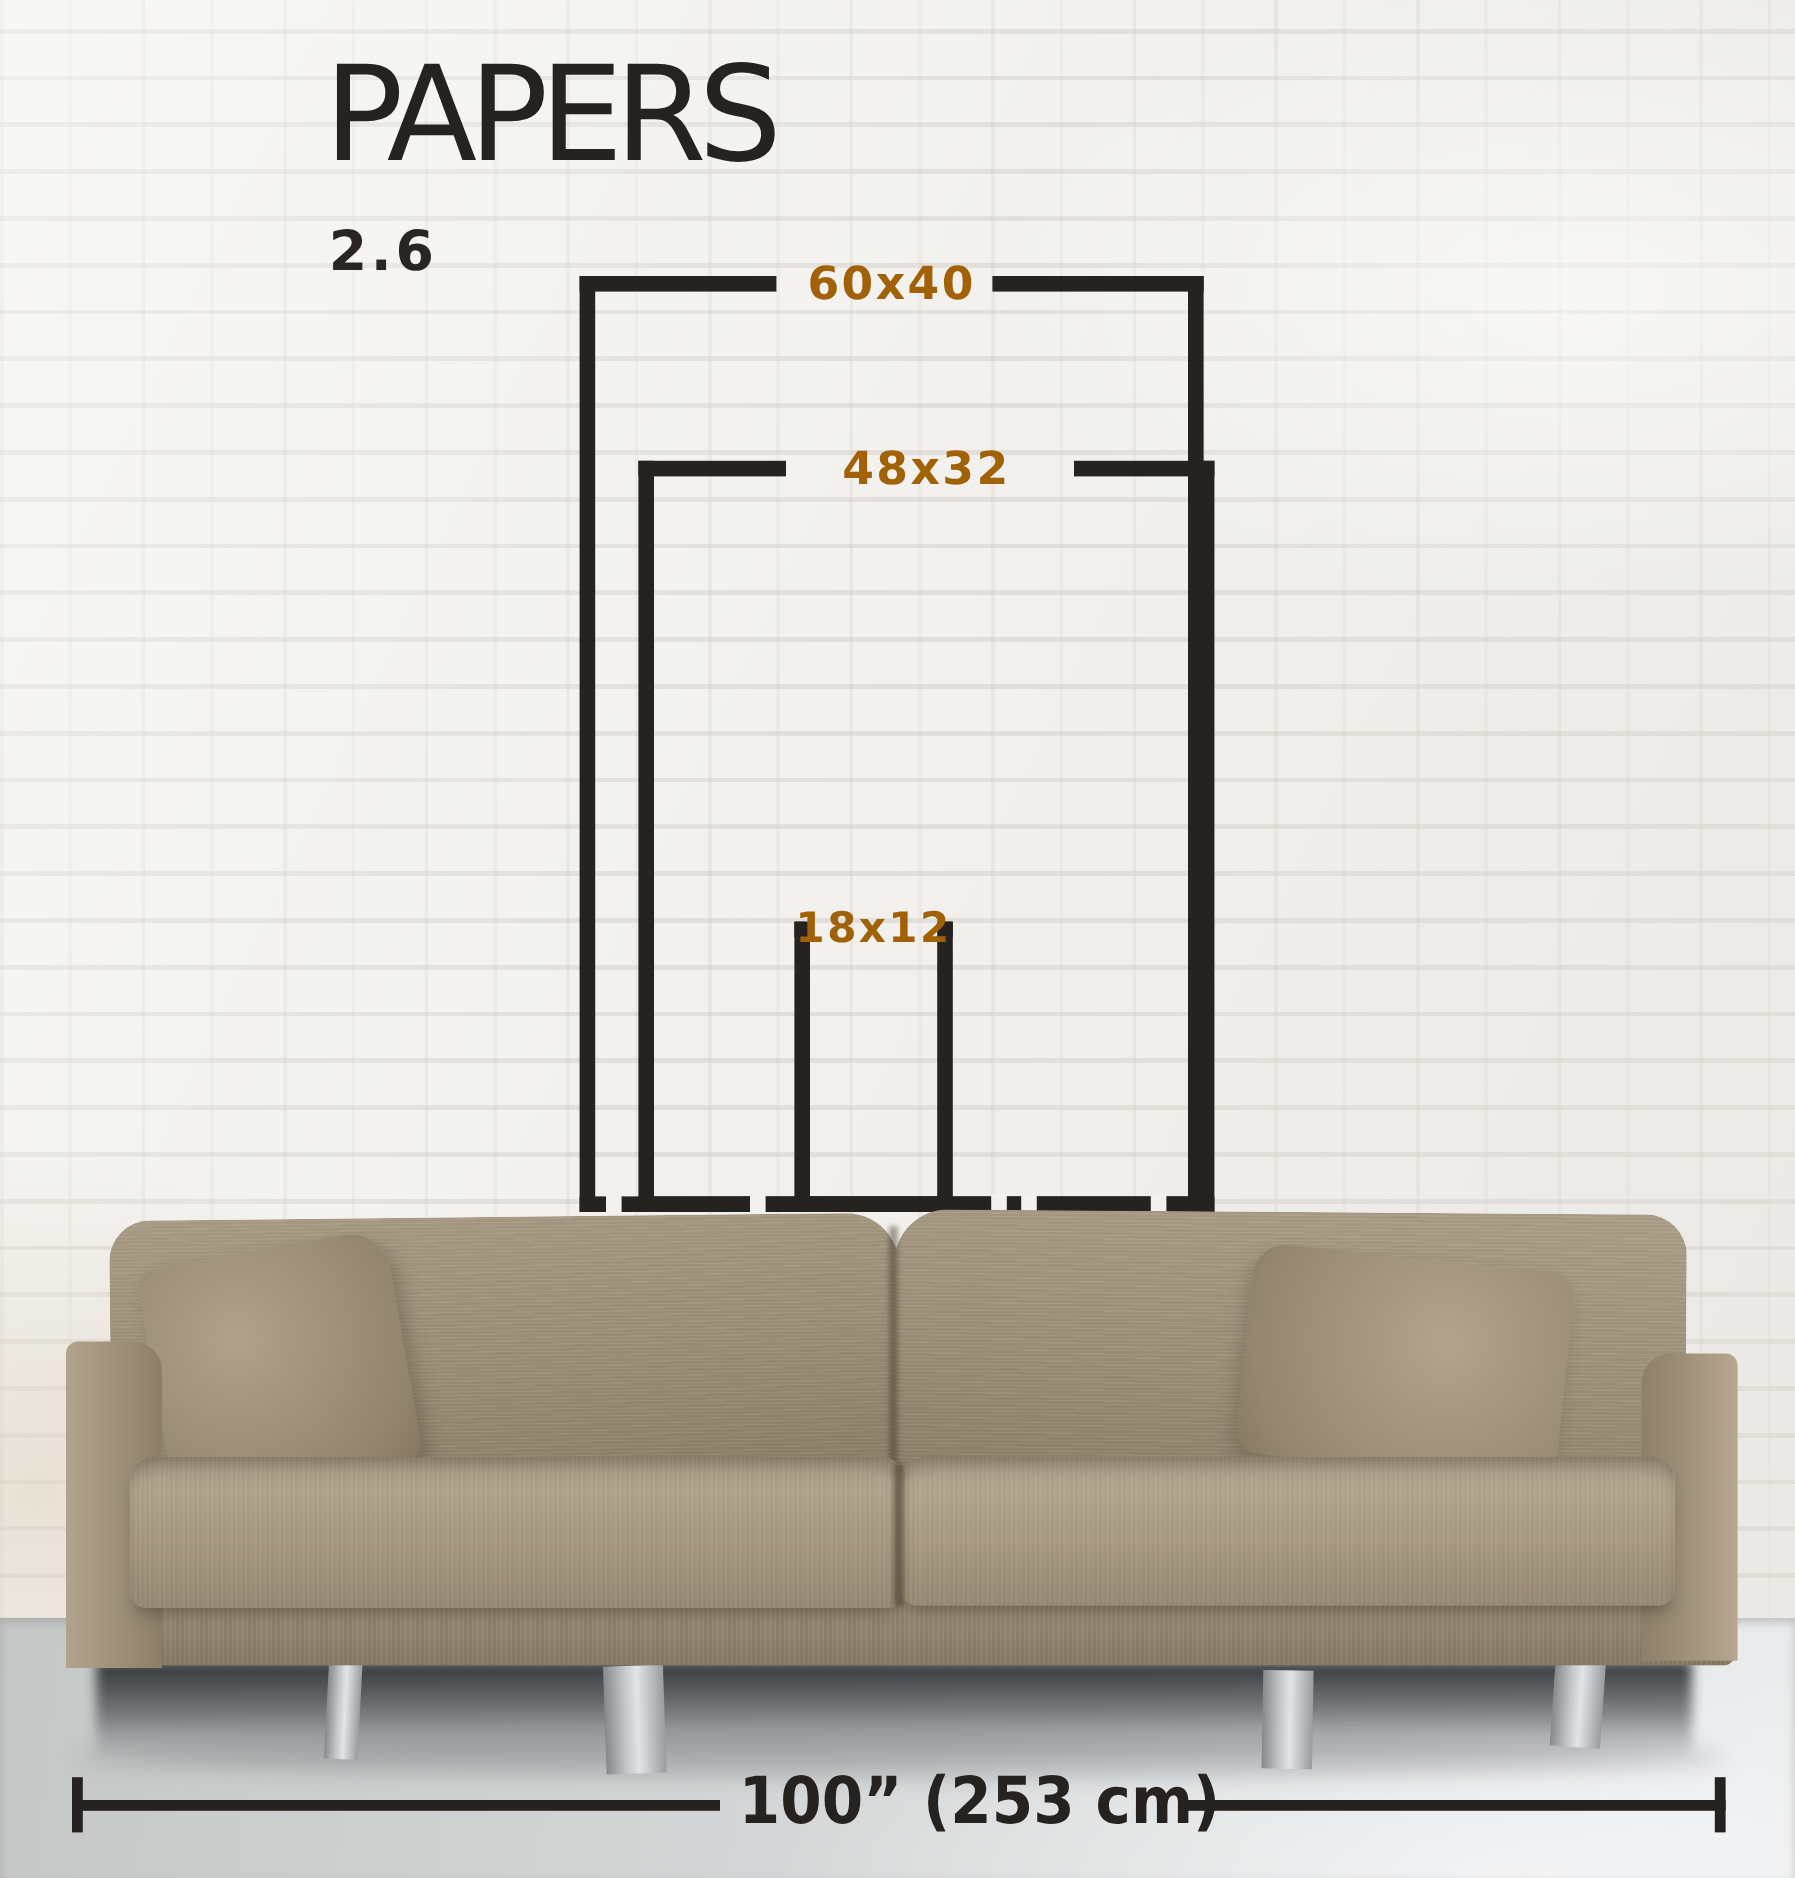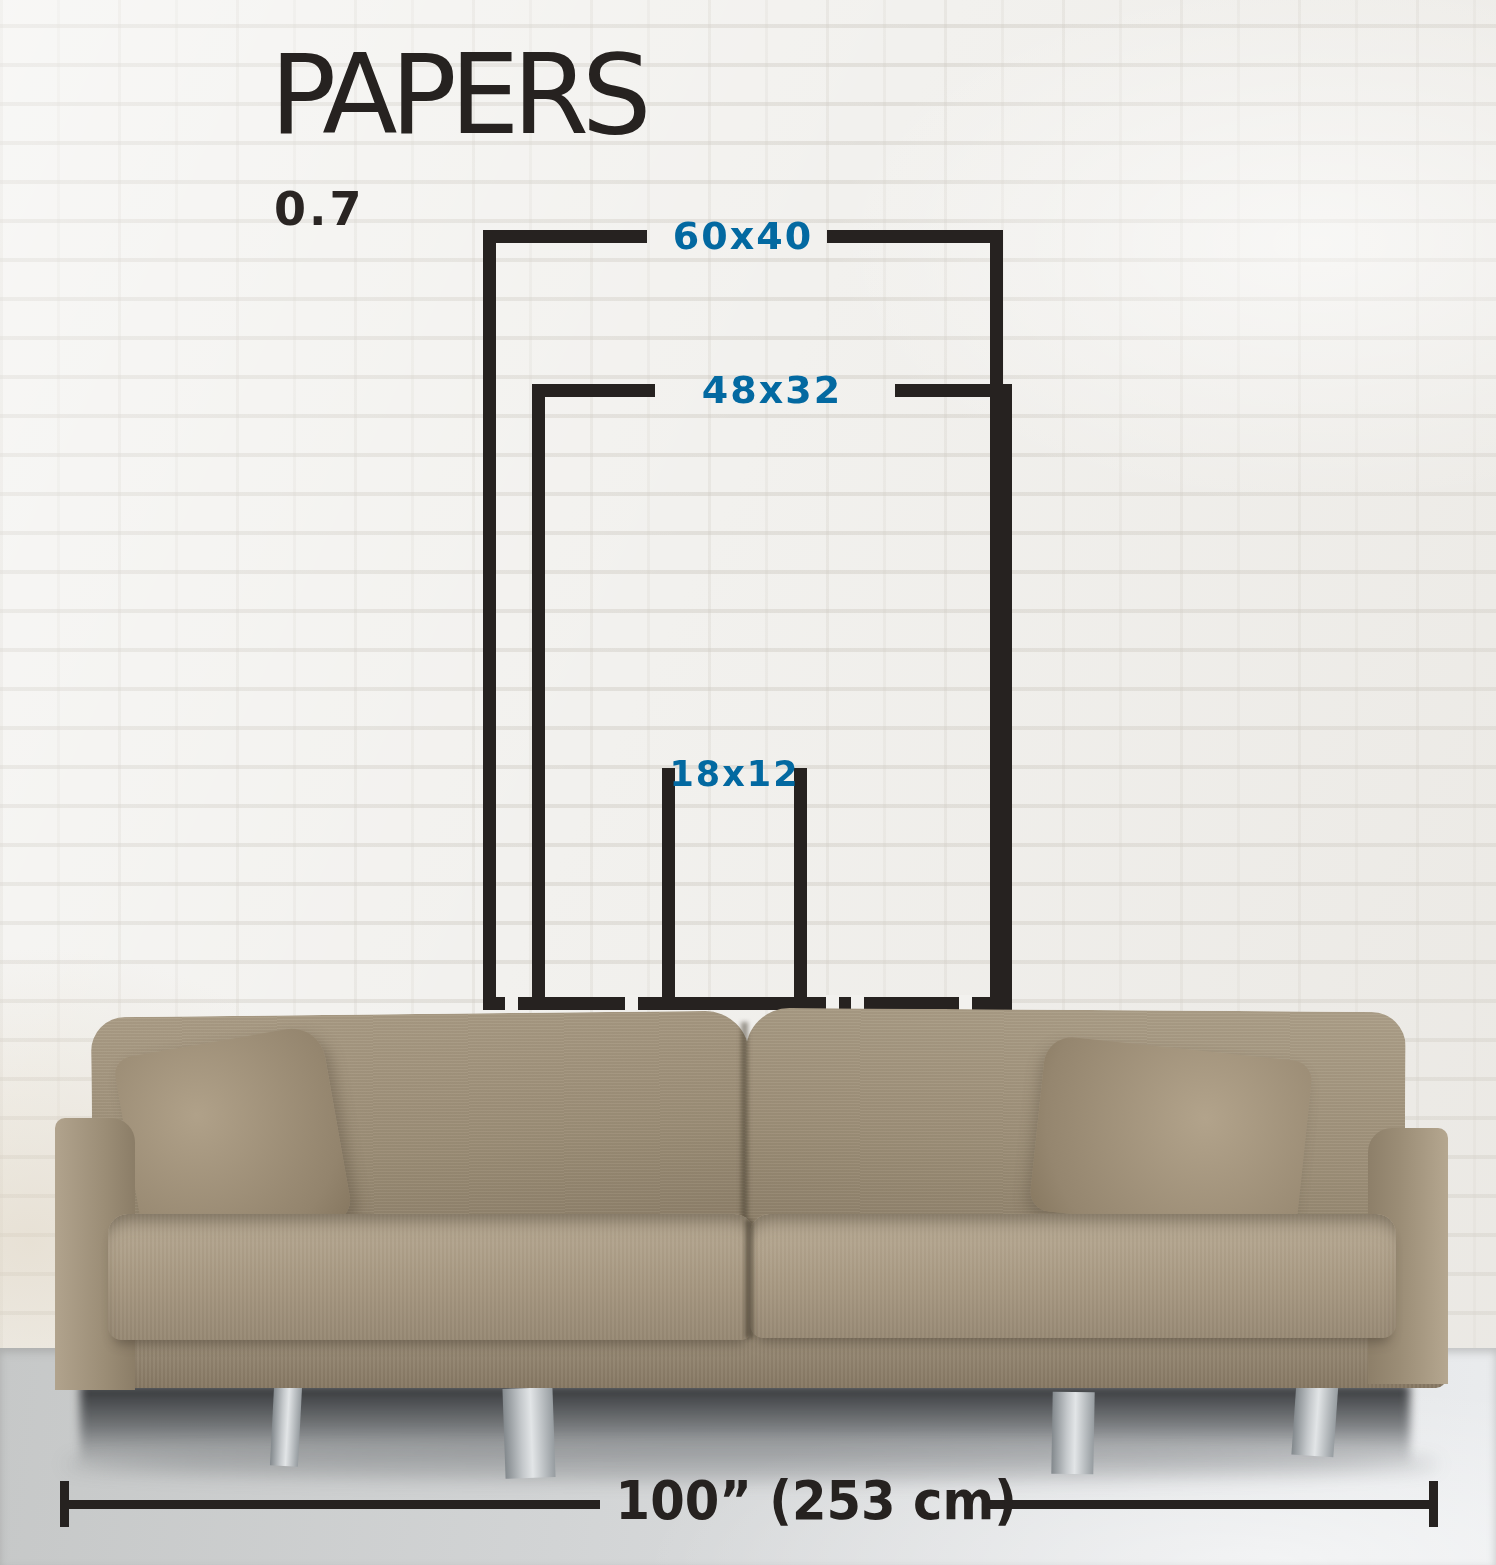--- a/index.html
+++ b/index.html
@@ -28,33 +28,33 @@
     font-size:110px;line-height:1;font-weight:normal;letter-spacing:-7px;
     color:#262220;}
   .ratio{position:absolute;left:274px;top:186px;
     font-size:46px;line-height:1;font-weight:bold;letter-spacing:3px;color:#2a2523;}
 
   
   .box{position:absolute;}
   .b1{left:483px;top:230px;width:520px;height:780px;}
   .b2{left:532px;top:384px;width:480px;height:626px;}
   .b3{left:633px;top:686px;width:217px;height:324px;}
-  .b4{left:662px;top:768px;width:145px;height:242px;}
+  .b4{left:662px;top:768px;width:132px;height:242px;}
   .e{position:absolute;background:#262220;}
   .el{left:0;top:0;width:13px;height:100%;}
   .er{right:0;top:0;width:13px;height:100%;}
   .eb{left:0;bottom:0;width:100%;height:13px;}
   .etl,.etr{top:0;height:13px;}
   .etl{left:0;} .etr{right:0;}
   .b1 .etl{width:164px;} .b1 .etr{width:176px;}
   .b2 .etl{width:123px;} .b2 .etr{width:117px;}
   .b3 .etl{width:20px;}  .b3 .etr{width:16px;}
   .b4 .etl{width:9px;}   .b4 .etr{width:9px;}
   .lbl{position:absolute;left:50%;transform:translateX(-50%);
-    font-weight:bold;color:#0369a1;white-space:nowrap;}
+    font-weight:bold;color:#a16207;white-space:nowrap;}
   .b1 .lbl,.b2 .lbl{top:-12px;font-size:38px;line-height:37px;letter-spacing:2px;}
   .b3 .lbl,.b4 .lbl{top:-11px;font-size:35px;line-height:35px;letter-spacing:2px;}
   .patch{position:absolute;top:995px;width:13px;height:17px;background:#f2f1ee;}
   .p1{left:505px;} .p2{left:625px;} .p3{left:826px;} .p4{left:851px;} .p5{left:959px;}
 
   
   .sofa{position:absolute;left:55px;top:1008px;width:1393px;height:480px;}
   .sofa div{position:absolute;}
   .back-l{left:37px;top:6px;width:658px;height:233px;
     border-radius:34px 44px 12px 12px;transform:rotate(-0.6deg);
@@ -114,21 +114,21 @@
 </style>
 </head>
 <body>
 
 <div class="stage">
 
   <div class="wall"></div>
   <div class="floor"></div>
 
   <h1 class="title">PAPERS</h1>
-  <div class="ratio">0.7</div>
+  <div class="ratio">2.6</div>
 
   <div class="box b1">
     <i class="e el"></i>
     <i class="e er"></i>
     <i class="e eb"></i>
     <i class="e etl"></i>
     <i class="e etr"></i>
     <span class="lbl">60x40</span>
   </div>
   <div class="box b2">

